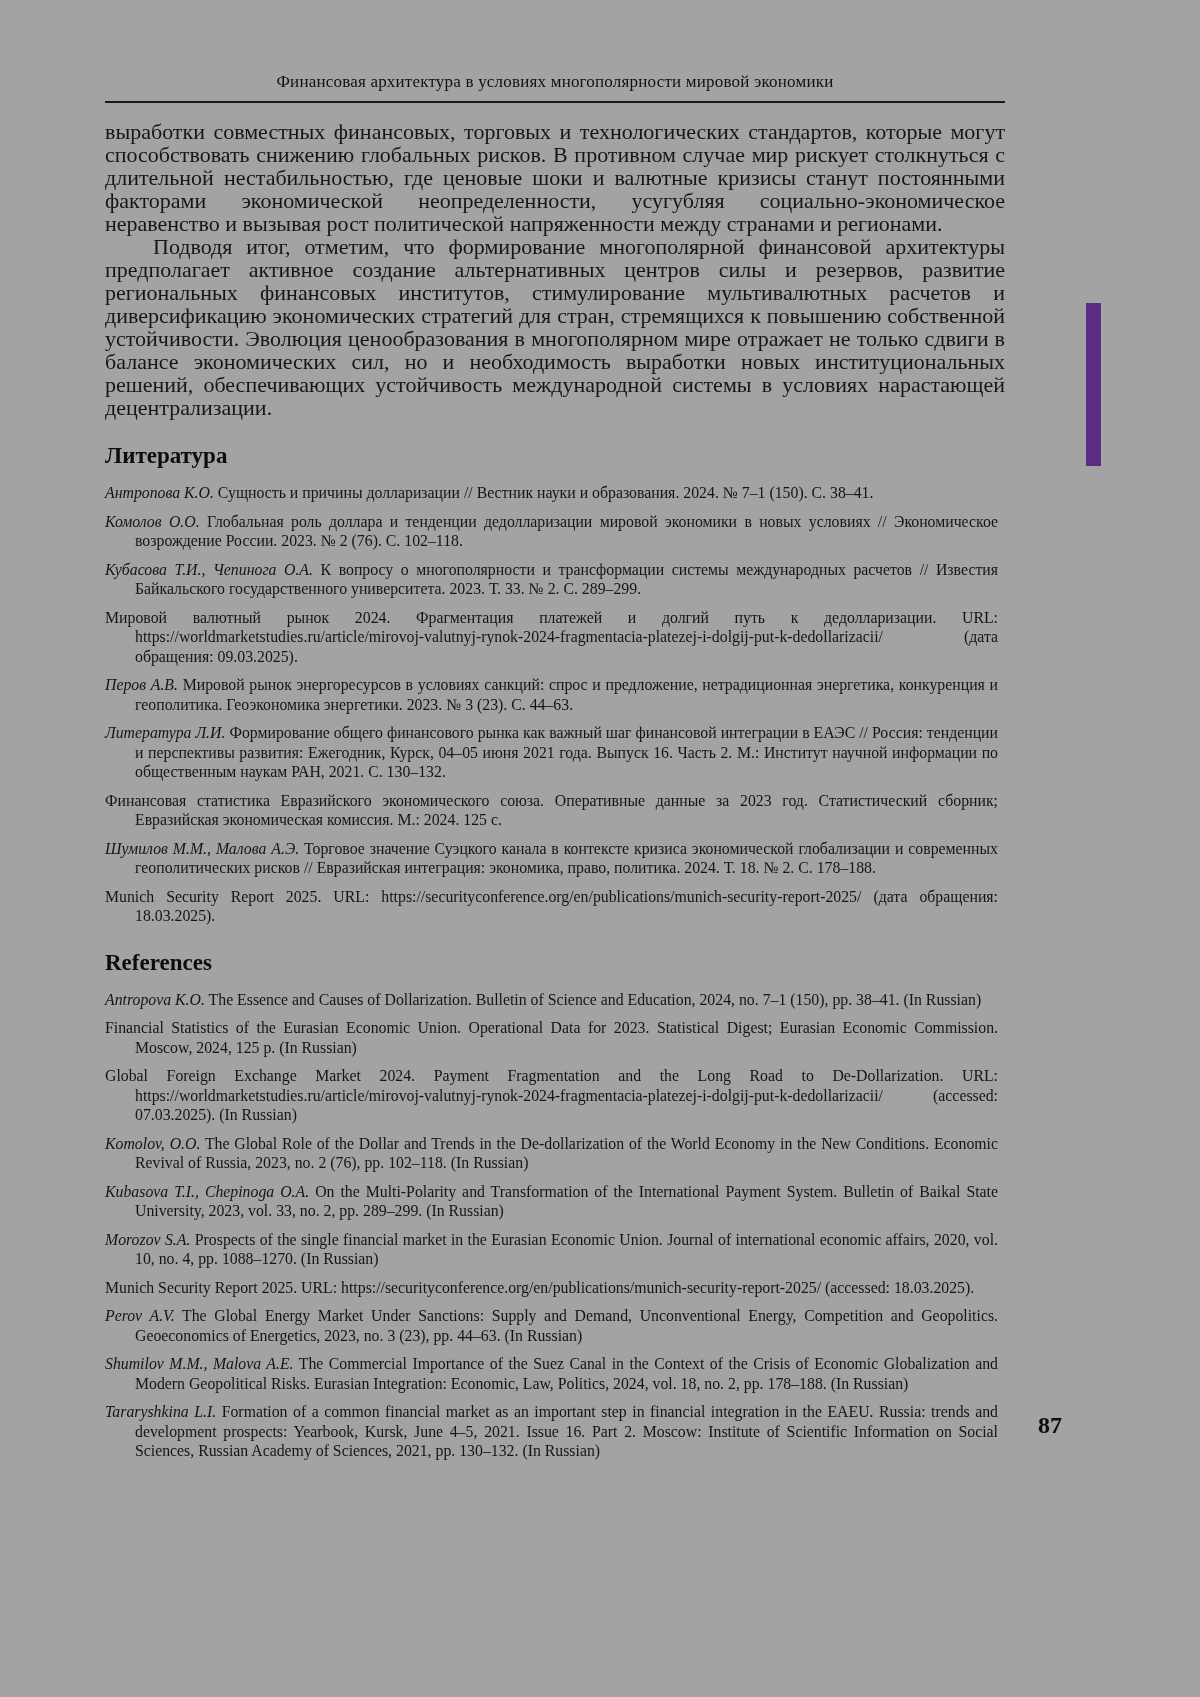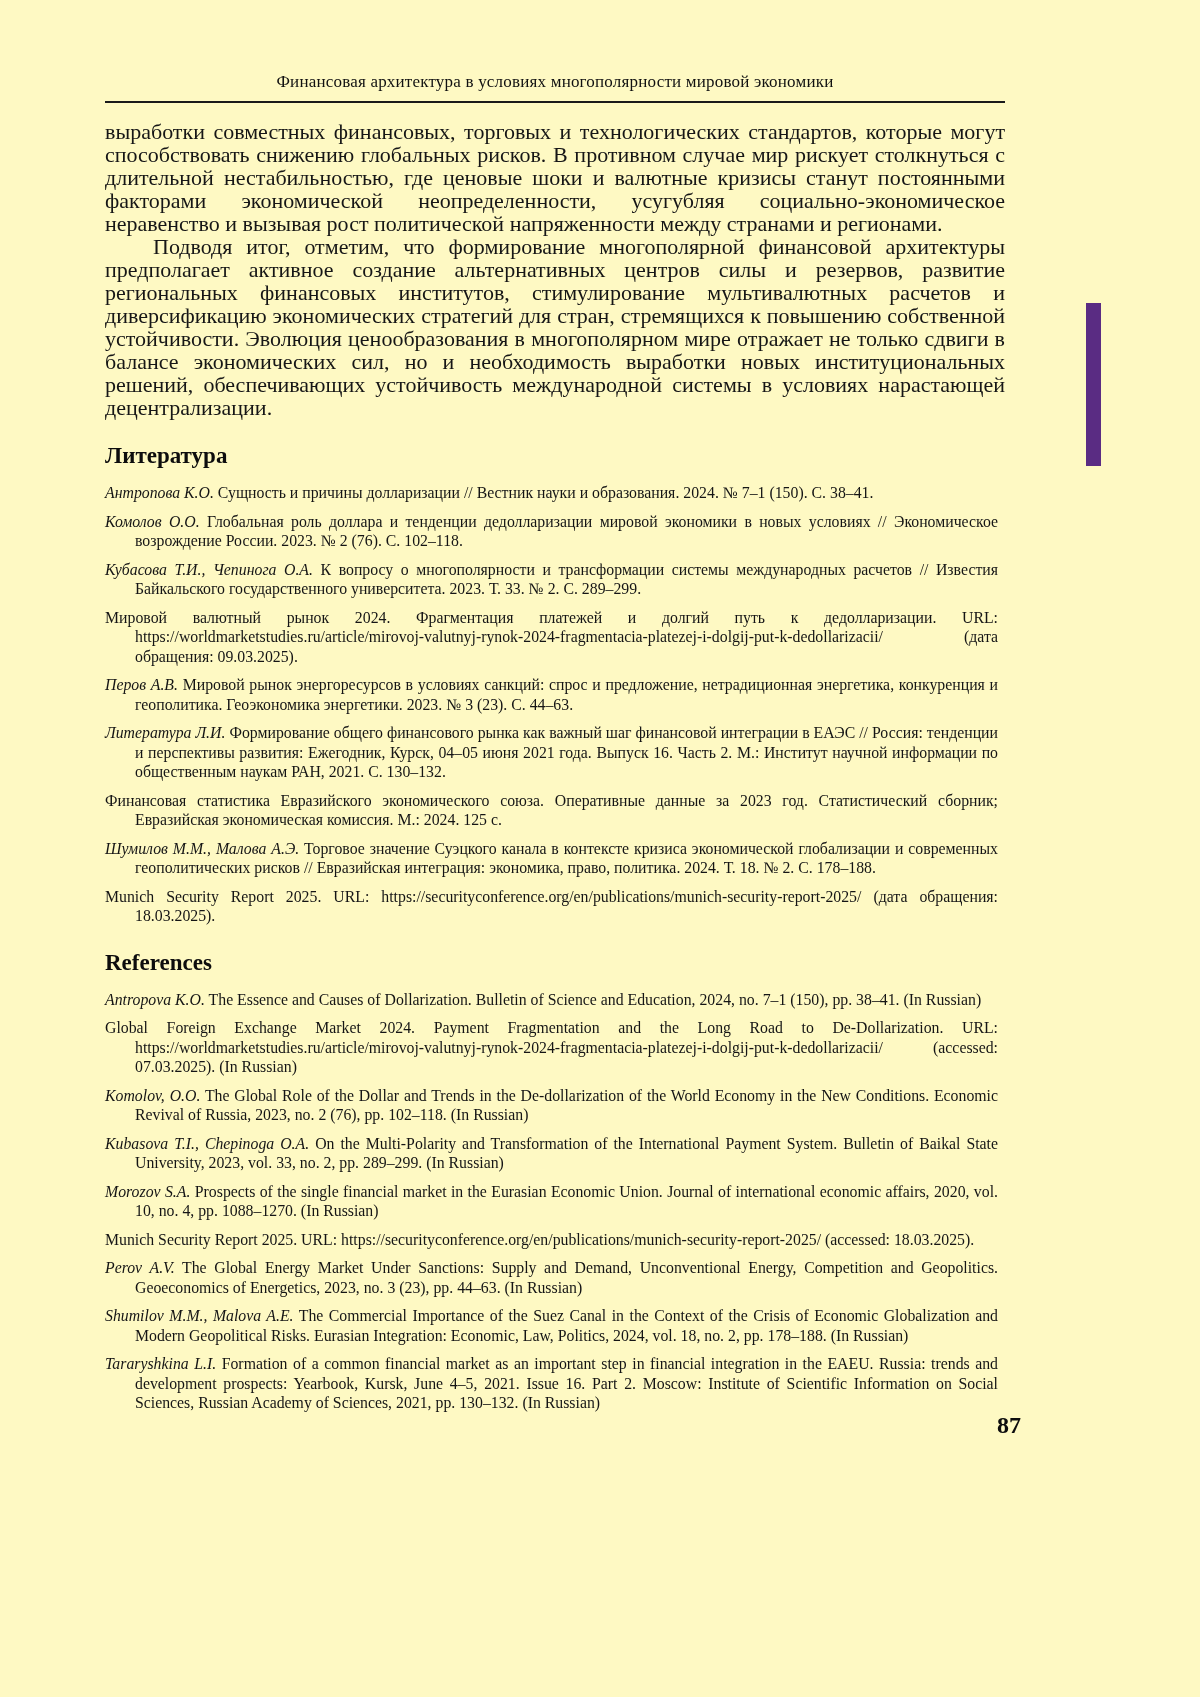--- a/index.html
+++ b/index.html
@@ -1,20 +1,20 @@
 <!DOCTYPE html>
 <html lang="ru"><head>
 <meta charset="utf-8">
 <style>
   html, body { margin: 0; padding: 0; background: #ffffff; }
   .page {
     position: relative;
     width: 1200px;
     height: 1697px;
-    background: #fef9c3;
+    background: #a3a3a3;
     color: #161616;
     font-family: "Liberation Serif", "DejaVu Serif", serif;
     overflow: hidden;
     box-sizing: border-box;
   }
   .content {
     position: absolute;
     left: 105px;
     top: 0;
     width: 900px;
@@ -63,21 +63,21 @@
   .section-tab {
     position: absolute;
     left: 1086px;
     top: 303px;
     width: 15px;
     height: 163px;
     background: #5a2c83;
   }
   .page-number {
     position: absolute;
-    left: 997px;
+    left: 1038px;
     top: 1412px;
     font-size: 24px;
     font-weight: 700;
     color: #0d0d0d;
     text-align: right;
   }
 </style>
 </head>
 <body>
 
@@ -104,20 +104,21 @@
       <li><span class="ref-authors">Литература Л.И.</span> <span>Формирование общего финансового рынка как важный шаг финансовой интеграции в ЕАЭС // Россия: тенденции и перспективы развития: Ежегодник, Курск, 04–05 июня 2021 года. Выпуск 16. Часть 2. М.: Институт научной информации по общественным наукам РАН, 2021. С. 130–132.</span></li>
       <li><span class="ref-authors"></span> <span>Финансовая статистика Евразийского экономического союза. Оперативные данные за 2023 год. Статистический сборник; Евразийская экономическая комиссия. М.: 2024. 125 с.</span></li>
       <li><span class="ref-authors">Шумилов М.М., Малова А.Э.</span> <span>Торговое значение Суэцкого канала в контексте кризиса экономической глобализации и современных геополитических рисков // Евразийская интеграция: экономика, право, политика. 2024. Т. 18. № 2. С. 178–188.</span></li>
       <li><span class="ref-authors"></span> <span>Munich Security Report 2025. URL: https://securityconference.org/en/publications/munich-security-report-2025/ (дата обращения: 18.03.2025).</span></li>
     </ul>
 
     <h2 class="section-heading">References</h2>
 
     <ul class="ref-list">
       <li><span class="ref-authors">Antropova K.O.</span> <span>The Essence and Causes of Dollarization. Bulletin of Science and Education, 2024, no. 7–1 (150), pp. 38–41. (In Russian)</span></li>
+      <li><span class="ref-authors"></span> <span>Financial Statistics of the Eurasian Economic Union. Operational Data for 2023. Statistical Digest; Eurasian Economic Commission. Moscow, 2024, 125 p. (In Russian)</span></li>
       <li><span class="ref-authors"></span> <span>Global Foreign Exchange Market 2024. Payment Fragmentation and the Long Road to De-Dollarization. URL: https://worldmarketstudies.ru/article/mirovoj-valutnyj-rynok-2024-fragmentacia-platezej-i-dolgij-put-k-dedollarizacii/ (accessed: 07.03.2025). (In Russian)</span></li>
       <li><span class="ref-authors">Komolov, O.O.</span> <span>The Global Role of the Dollar and Trends in the De-dollarization of the World Economy in the New Conditions. Economic Revival of Russia, 2023, no. 2 (76), pp. 102–118. (In Russian)</span></li>
       <li><span class="ref-authors">Kubasova T.I., Chepinoga O.A.</span> <span>On the Multi-Polarity and Transformation of the International Payment System. Bulletin of Baikal State University, 2023, vol. 33, no. 2, pp. 289–299. (In Russian)</span></li>
       <li><span class="ref-authors">Morozov S.A.</span> <span>Prospects of the single financial market in the Eurasian Economic Union. Journal of international economic affairs, 2020, vol. 10, no. 4, pp. 1088–1270. (In Russian)</span></li>
       <li><span class="ref-authors"></span> <span>Munich Security Report 2025. URL: https://securityconference.org/en/publications/munich-security-report-2025/ (accessed: 18.03.2025).</span></li>
       <li><span class="ref-authors">Perov A.V.</span> <span>The Global Energy Market Under Sanctions: Supply and Demand, Unconventional Energy, Competition and Geopolitics. Geoeconomics of Energetics, 2023, no. 3 (23), pp. 44–63. (In Russian)</span></li>
       <li><span class="ref-authors">Shumilov M.M., Malova A.E.</span> <span>The Commercial Importance of the Suez Canal in the Context of the Crisis of Economic Globalization and Modern Geopolitical Risks. Eurasian Integration: Economic, Law, Politics, 2024, vol. 18, no. 2, pp. 178–188. (In Russian)</span></li>
       <li><span class="ref-authors">Tararyshkina L.I.</span> <span>Formation of a common financial market as an important step in financial integration in the EAEU. Russia: trends and development prospects: Yearbook, Kursk, June 4–5, 2021. Issue 16. Part 2. Moscow: Institute of Scientific Information on Social Sciences, Russian Academy of Sciences, 2021, pp. 130–132. (In Russian)</span></li>
     </ul>
 

